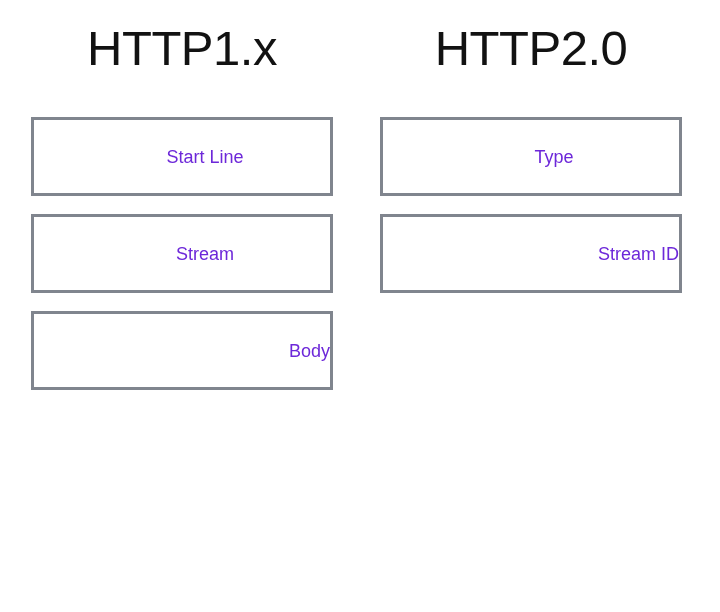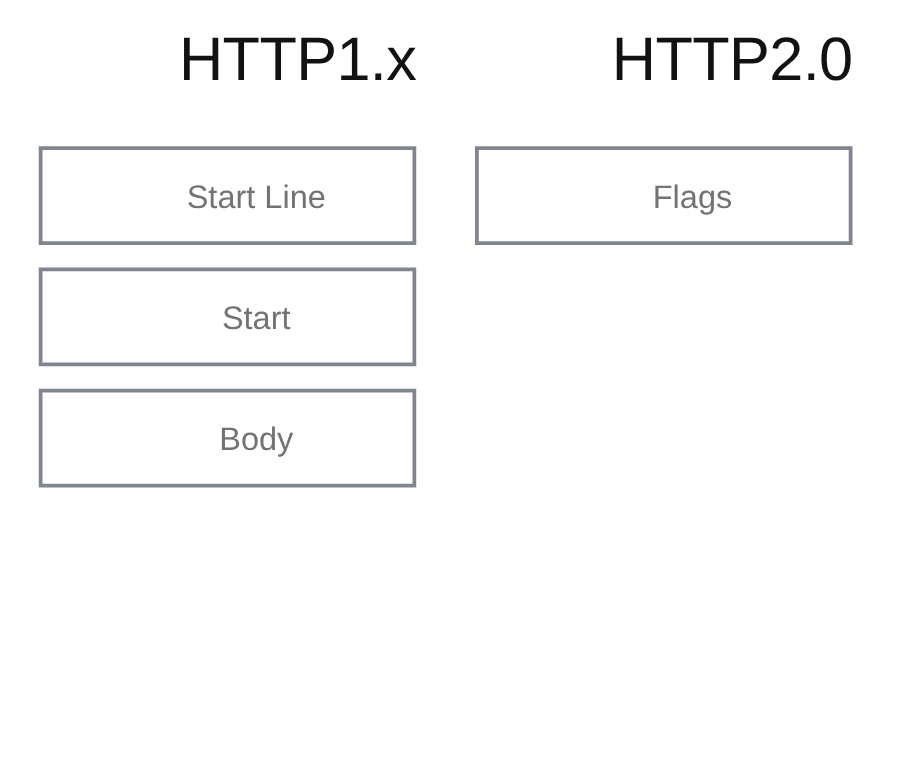--- a/index.html
+++ b/index.html
@@ -24,21 +24,21 @@
     top: 0;
     width: 302px;
   }
   .column-left  { left: 31px; }
   .column-right { left: 380px; }
 
   .column-title {
     position: absolute;
     top: 18px;
     width: 302px;
-    text-align: right;
+    text-align: center;
     font-size: 49px;
     font-weight: 300;
     line-height: 60px;
     letter-spacing: -0.5px;
     color: #121212;
     white-space: nowrap;
   }
 
   .stack {
     position: absolute;
@@ -51,54 +51,57 @@
     box-sizing: border-box;
     width: 302px;
     height: 79px;
     border: 3px solid #80858e;
     background: #ffffff;
     margin-bottom: 18px;
     display: flex;
     align-items: center;
     justify-content: center;
   }
-  .field-box:last-child { margin-bottom: 0; }
+  .field-box:last-child { margin-bottom: 0; justify-content: flex-end; }
 
   .field-label {
-    font-size: 26px;
+    font-size: 18px;
     font-weight: 400;
-    color: #737373;
+    color: #6d28d9;
     line-height: 1;
     letter-spacing: 0px;
     white-space: nowrap;
     margin-left: 46px;
   }
 </style>
 </head>
 <body>
 
 <div class="canvas">
 
   <div class="column column-left">
     <div class="column-title">HTTP1.x</div>
     <div class="stack">
       <div class="field-box">
         <span class="field-label">Start Line</span>
       </div>
       <div class="field-box">
-        <span class="field-label">Start</span>
+        <span class="field-label">Stream</span>
       </div>
       <div class="field-box">
         <span class="field-label">Body</span>
       </div>
     </div>
   </div>
 
   <div class="column column-right">
     <div class="column-title">HTTP2.0</div>
     <div class="stack">
       <div class="field-box">
-        <span class="field-label">Flags</span>
+        <span class="field-label">Type</span>
+      </div>
+      <div class="field-box">
+        <span class="field-label">Stream ID</span>
       </div>
     </div>
   </div>
 
 </div>
 
 </body></html>

